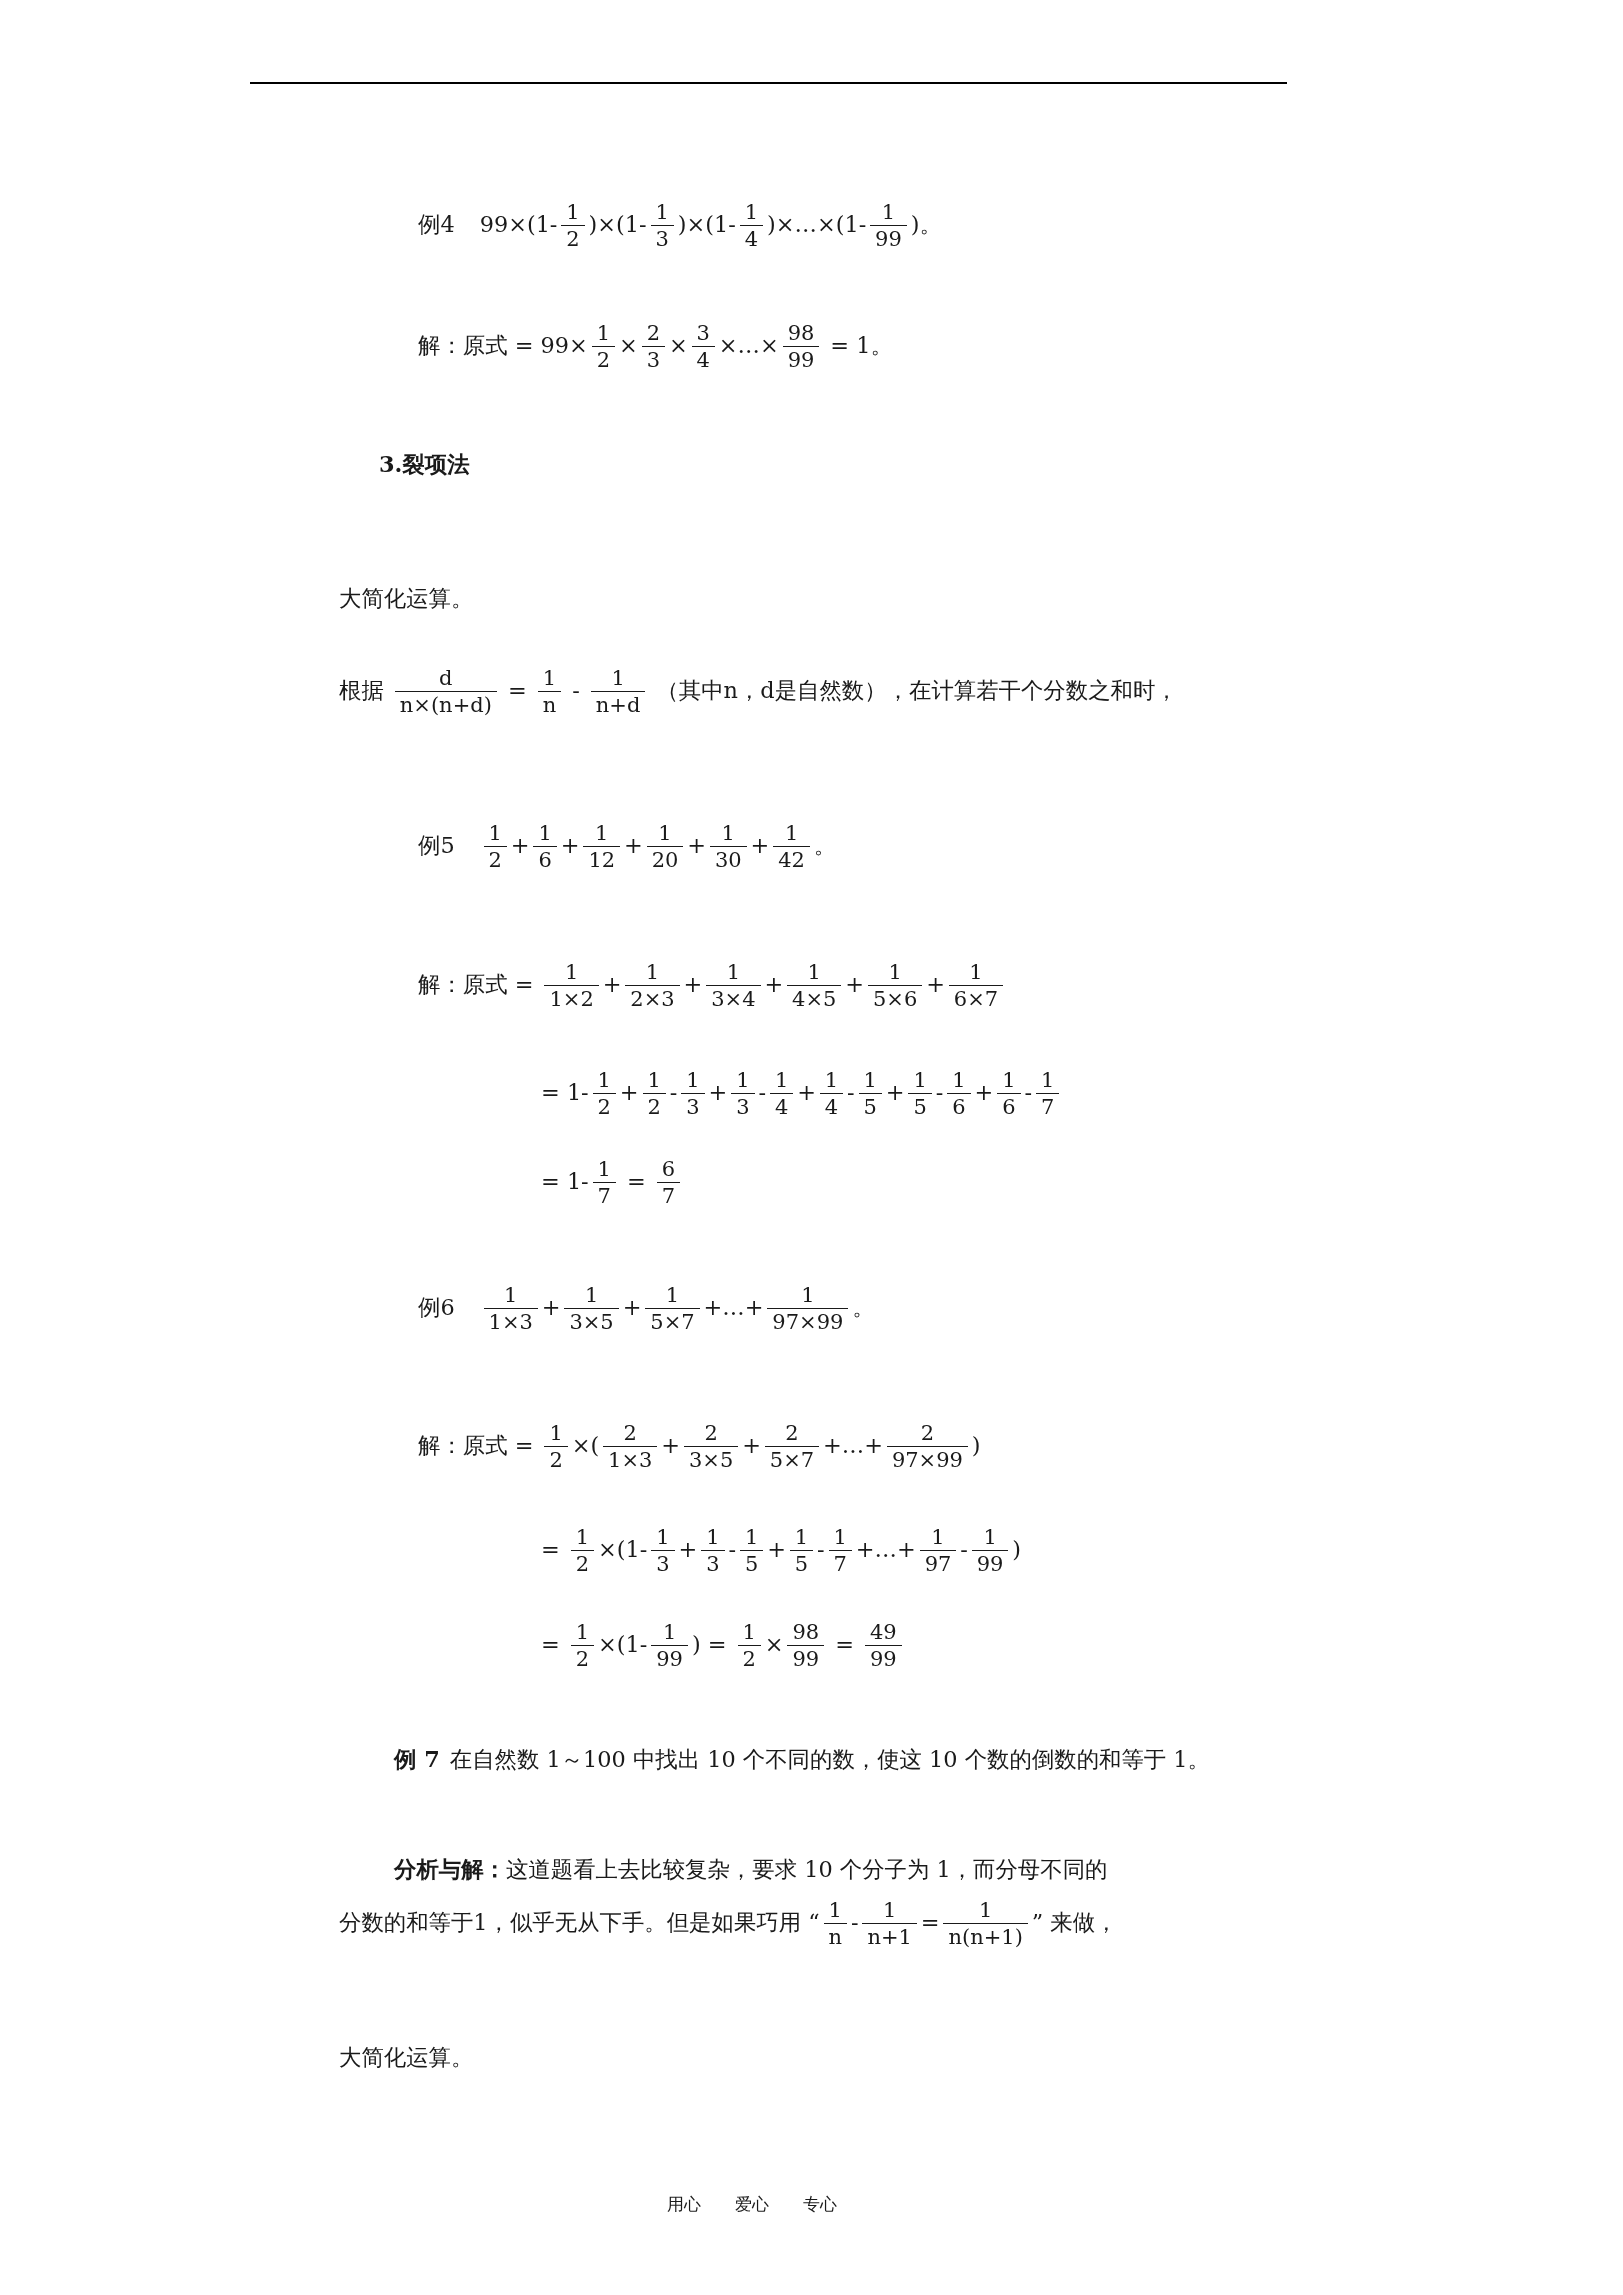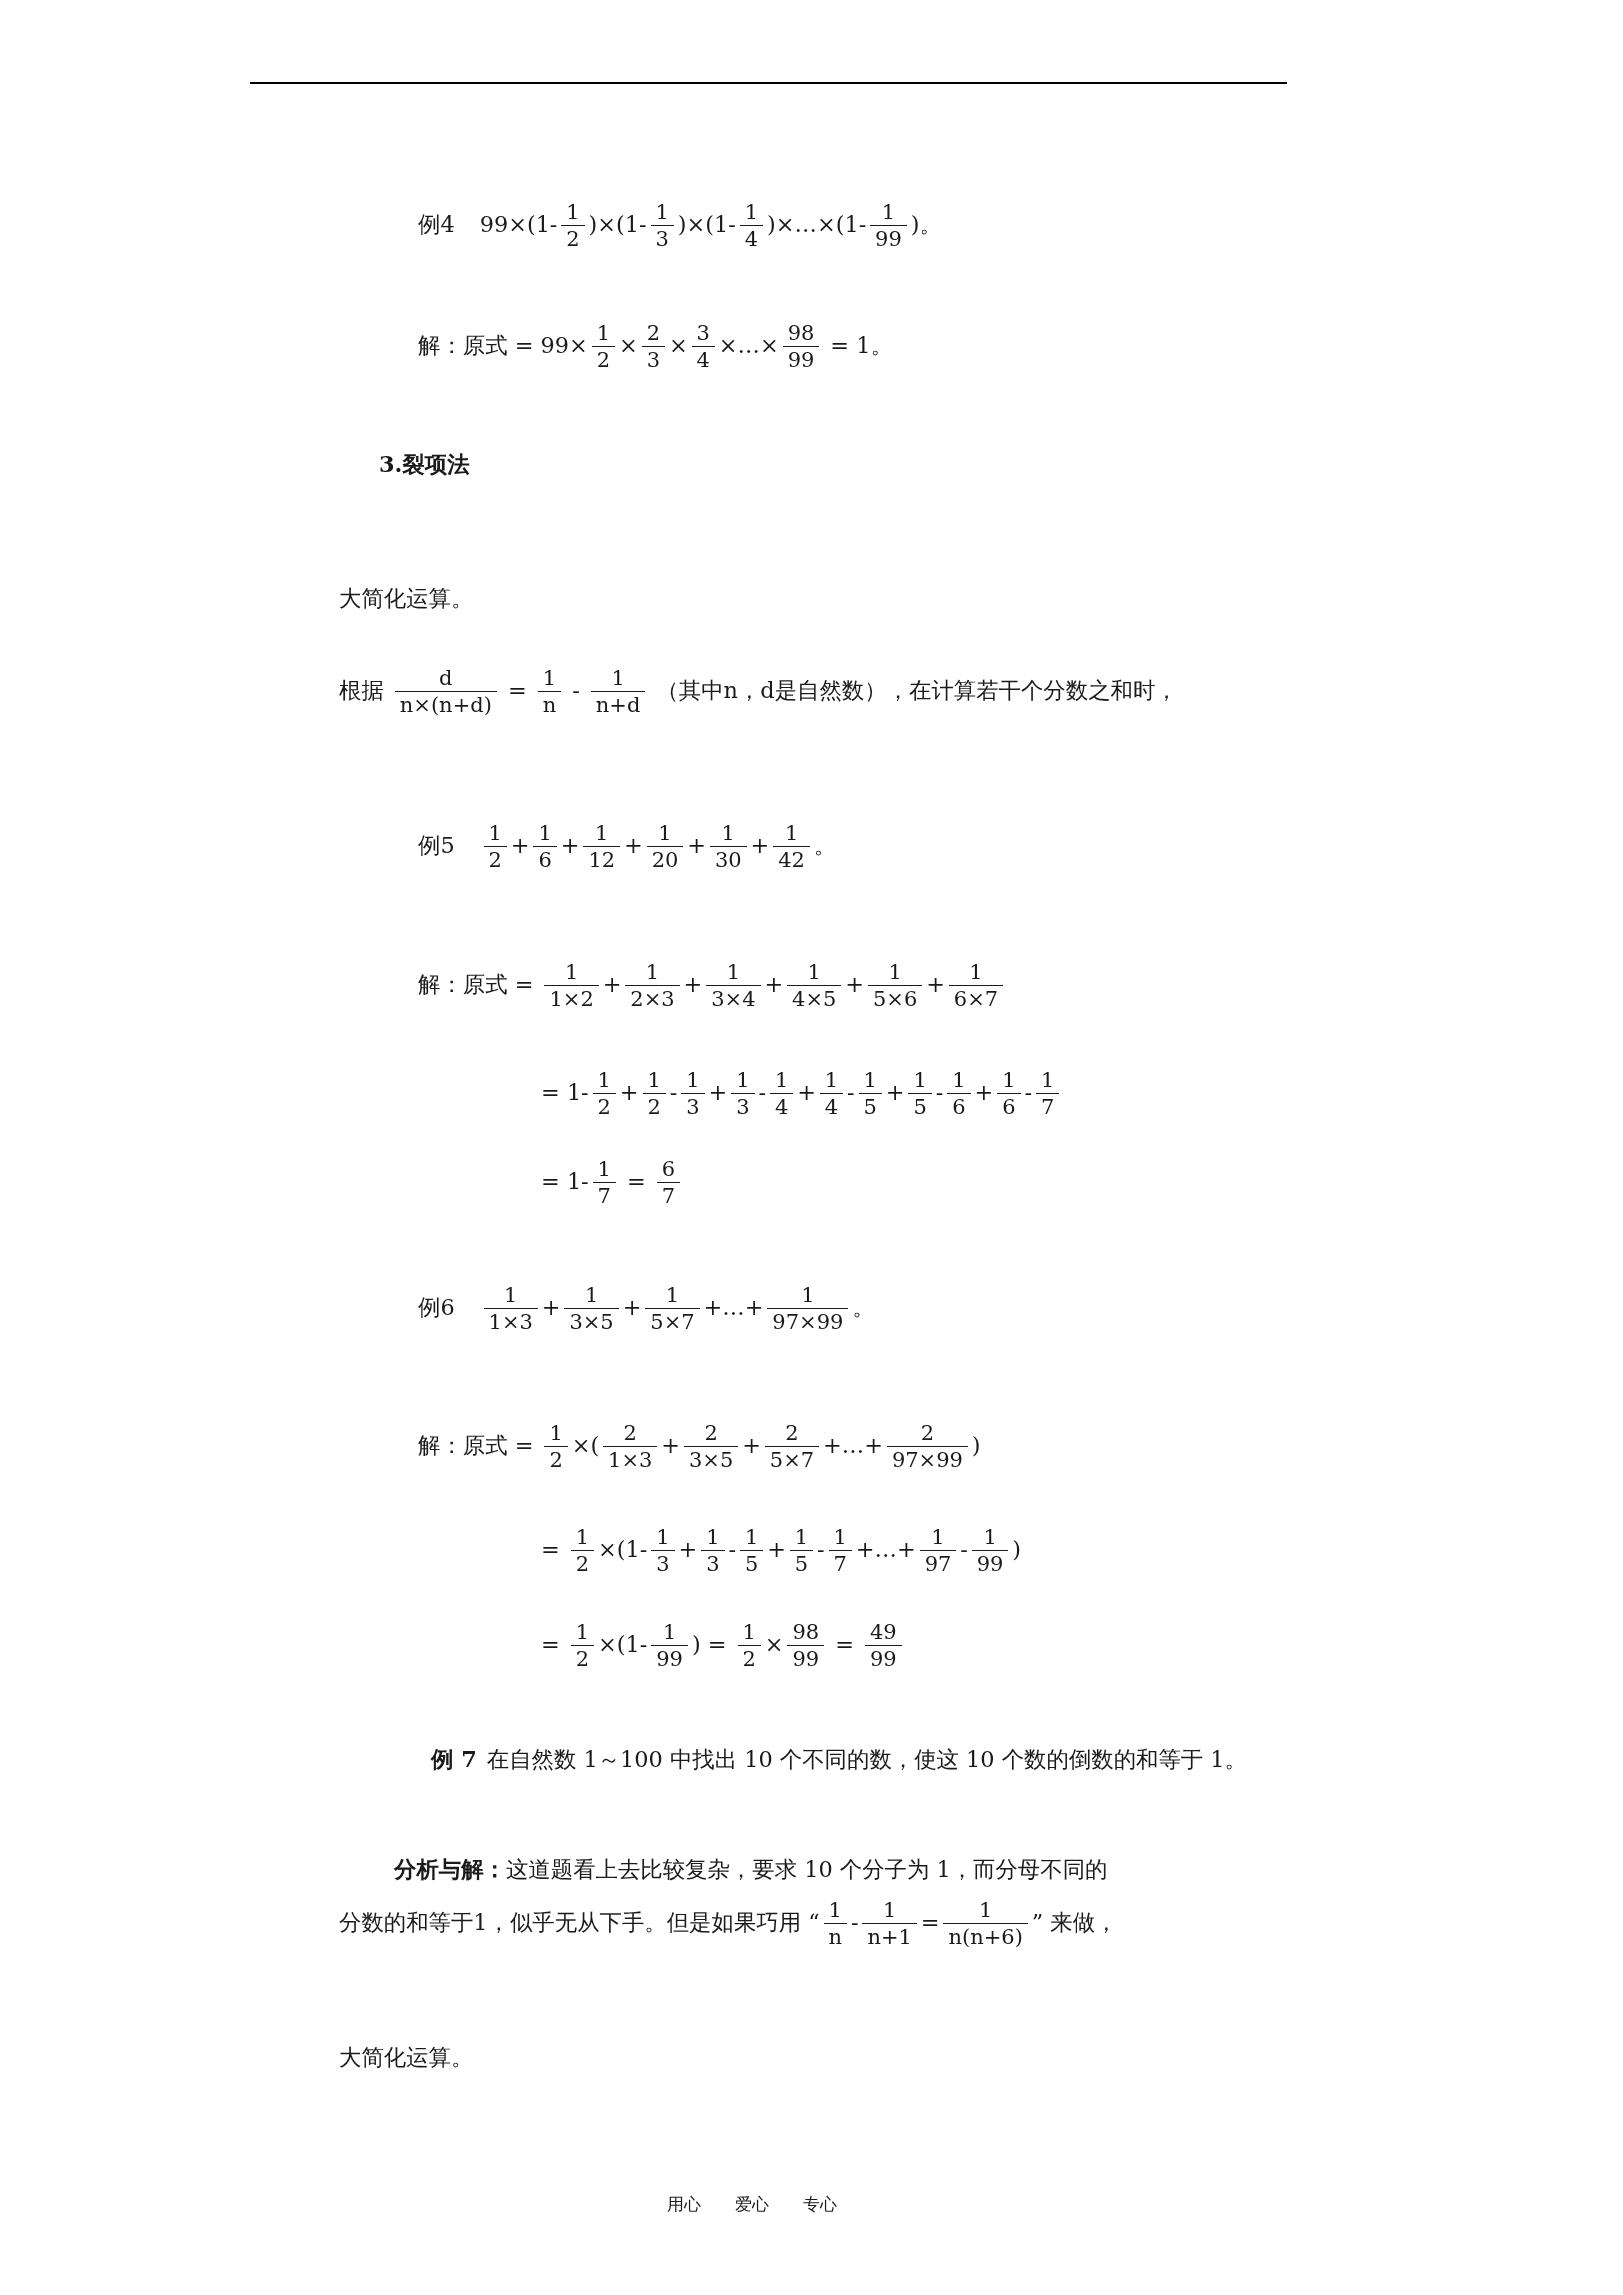--- a/index.html
+++ b/index.html
@@ -16,21 +16,21 @@
     position:absolute;
     left:250px;top:82px;
     width:1123px;height:1.7px;
     background:#000000;
   }
   .block{position:absolute;white-space:nowrap;}
   .para{white-space:nowrap;line-height:1.5;}
   .math-line{white-space:nowrap;}
   .bold{font-weight:bold;}
   .ex-label{margin-right:25px;}
-  .lbl-gap{margin-right:10px;margin-left:37px;}
+  .lbl-gap{margin-right:10px;}
   .frac{
     display:inline-block;
     vertical-align:middle;
     text-align:center;
     margin:0 3.9px;
     line-height:1.15;
   }
   .frac .num,.frac .den{display:block;padding:1.1px 5px;font-size:21px;}
   .frac .den{border-top:1.7px solid #1a1a1a;}
   .footer-text{font-size:17px;}
@@ -66,20 +66,20 @@
   <div class="block math-line" style="left:418px;top:1420px;">解：原式 = <span class="frac"><span class="num">1</span><span class="den">2</span></span>×(<span class="frac"><span class="num">2</span><span class="den">1×3</span></span>+<span class="frac"><span class="num">2</span><span class="den">3×5</span></span>+<span class="frac"><span class="num">2</span><span class="den">5×7</span></span>+…+<span class="frac"><span class="num">2</span><span class="den">97×99</span></span>)</div>
   <div class="block math-line" style="left:541px;top:1524px;">= <span class="frac"><span class="num">1</span><span class="den">2</span></span>×(1-<span class="frac"><span class="num">1</span><span class="den">3</span></span>+<span class="frac"><span class="num">1</span><span class="den">3</span></span>-<span class="frac"><span class="num">1</span><span class="den">5</span></span>+<span class="frac"><span class="num">1</span><span class="den">5</span></span>-<span class="frac"><span class="num">1</span><span class="den">7</span></span>+…+<span class="frac"><span class="num">1</span><span class="den">97</span></span>-<span class="frac"><span class="num">1</span><span class="den">99</span></span>)</div>
   <div class="block math-line" style="left:541px;top:1619px;">= <span class="frac"><span class="num">1</span><span class="den">2</span></span>×(1-<span class="frac"><span class="num">1</span><span class="den">99</span></span>) = <span class="frac"><span class="num">1</span><span class="den">2</span></span>×<span class="frac"><span class="num">98</span><span class="den">99</span></span> = <span class="frac"><span class="num">49</span><span class="den">99</span></span></div>
 
   <div class="block para" style="left:394px;top:1743px;">
     <span class="bold lbl-gap">例 7</span><span>在自然数 1～100 中找出 10 个不同的数，使这 10 个数的倒数的和等于 1。</span>
   </div>
   <div class="block para" style="left:394px;top:1829px;margin-top:24px;">
     <span class="bold">分析与解：</span><span>这道题看上去比较复杂，要求 10 个分子为 1，而分母不同的</span>
   </div>
-  <div class="block math-line" style="left:339px;top:1897px;">分数的和等于1，似乎无从下手。但是如果巧用 “<span class="frac"><span class="num">1</span><span class="den">n</span></span>-<span class="frac"><span class="num">1</span><span class="den">n+1</span></span>=<span class="frac"><span class="num">1</span><span class="den">n(n+6)</span></span>” 来做，</div>
+  <div class="block math-line" style="left:339px;top:1897px;">分数的和等于1，似乎无从下手。但是如果巧用 “<span class="frac"><span class="num">1</span><span class="den">n</span></span>-<span class="frac"><span class="num">1</span><span class="den">n+1</span></span>=<span class="frac"><span class="num">1</span><span class="den">n(n+1)</span></span>” 来做，</div>
   <div class="block para" style="left:339px;top:2041px;">大简化运算。</div>
 
   <div class="block footer-text" style="left:667px;top:2193px;">用心　　爱心　　专心</div>
   <div class="block footer-text" style="left:1360px;top:2193px;">2</div>
 
 </main>
 
 
 </body></html>

